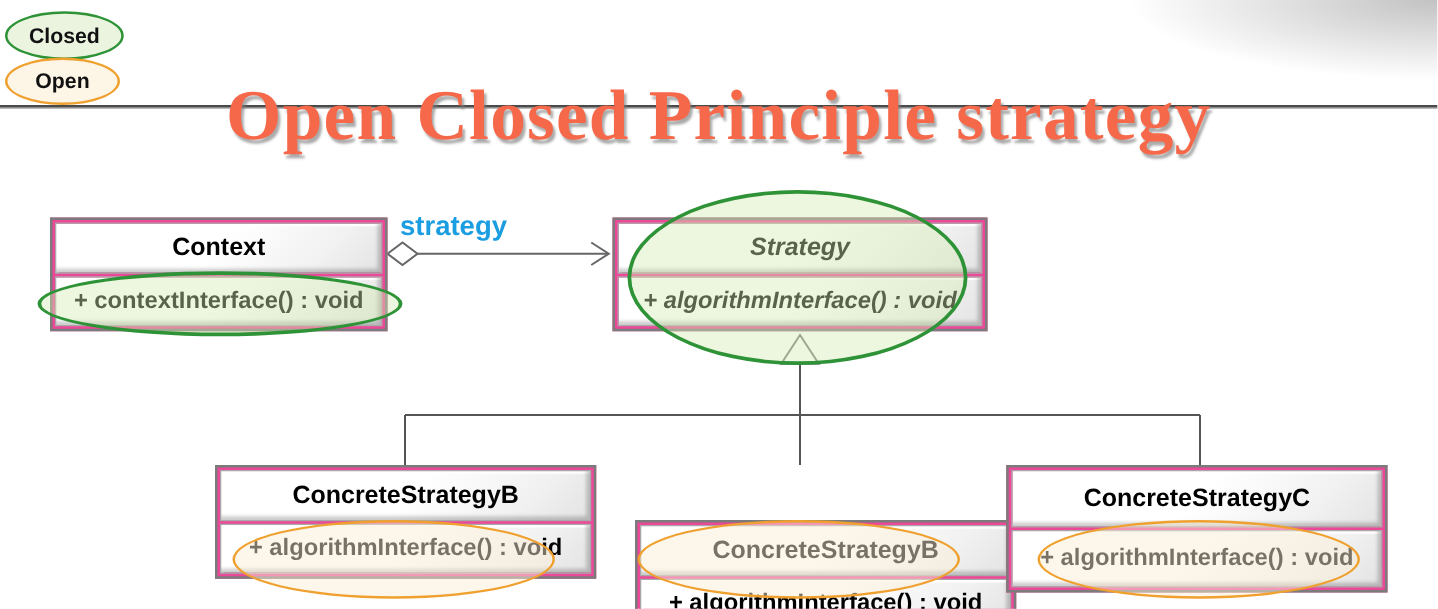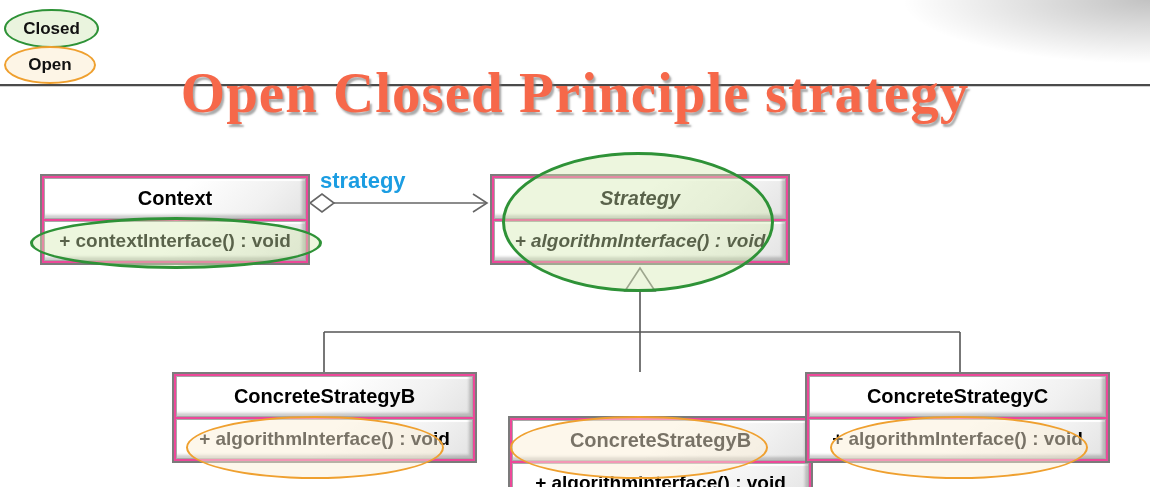--- a/index.html
+++ b/index.html
@@ -81,21 +81,21 @@
   
   .assoc-label {
     position:absolute; left:320px; top:168px; z-index:3;
     font-weight:bold; font-size:22px; color:var(--association, #1b9de2);
   }
   
   .box-context  { left:40px;  top:174px; width:270px; height:91px; }
   .box-strategy { left:490px; top:174px; width:300px; height:91px; }
   .box-a { left:172px; top:372px; width:305px; height:91px; }
   .box-b { left:508px; top:372px; width:305px; height:91px;margin-top:44px; }
-  .box-c { left:805px; top:372px; width:305px; height:91px; }
+  .box-c { left:805px; top:372px; width:305px; height:102px; }
 </style>
 </head>
 <body style="--title: #f6684a; --association: #1b9de2; --closed-stroke: #2e9237; --closed_stroke: #2e9237; --closed-fill: #eaf4de; --closed_fill: #eaf4de; --open-stroke: #efa02f; --open_stroke: #efa02f; --open-fill: #fdf5e6; --open_fill: #fdf5e6;">
 
 <div class="corner-shade"></div>
 <div class="title-rule"></div>
 
 <h1 class="slide-title">Open Closed Principle strategy</h1>
 
 <div class="legend-ellipse legend-closed">

